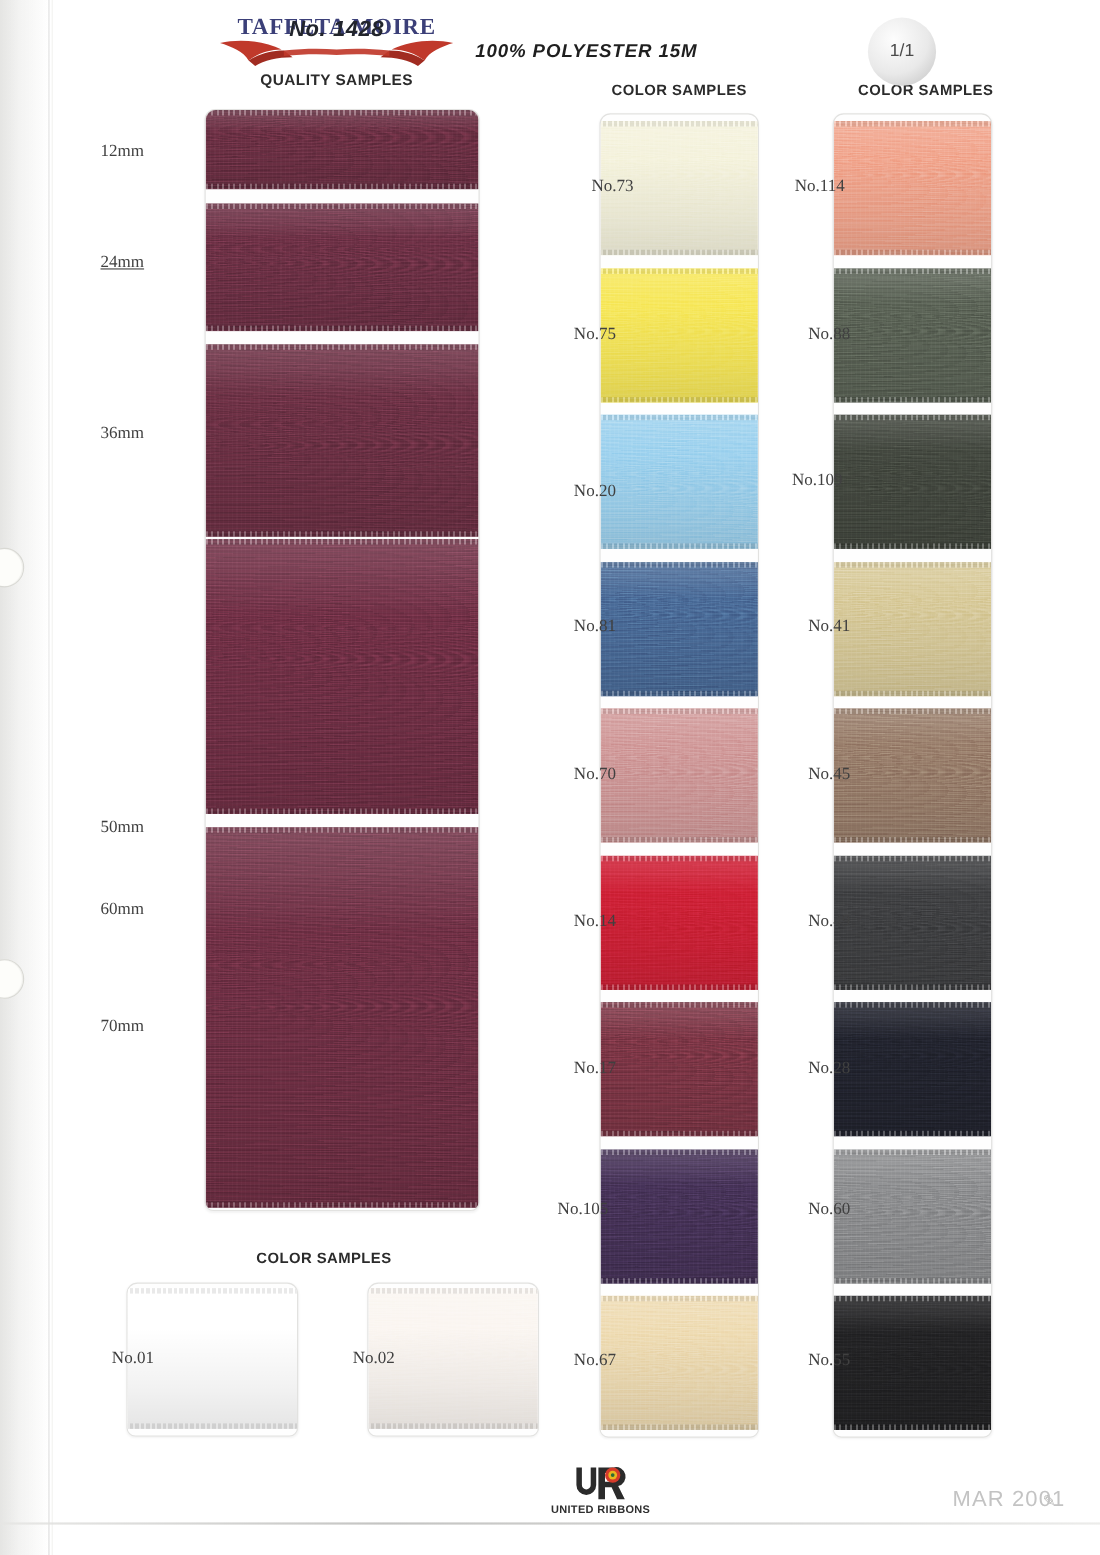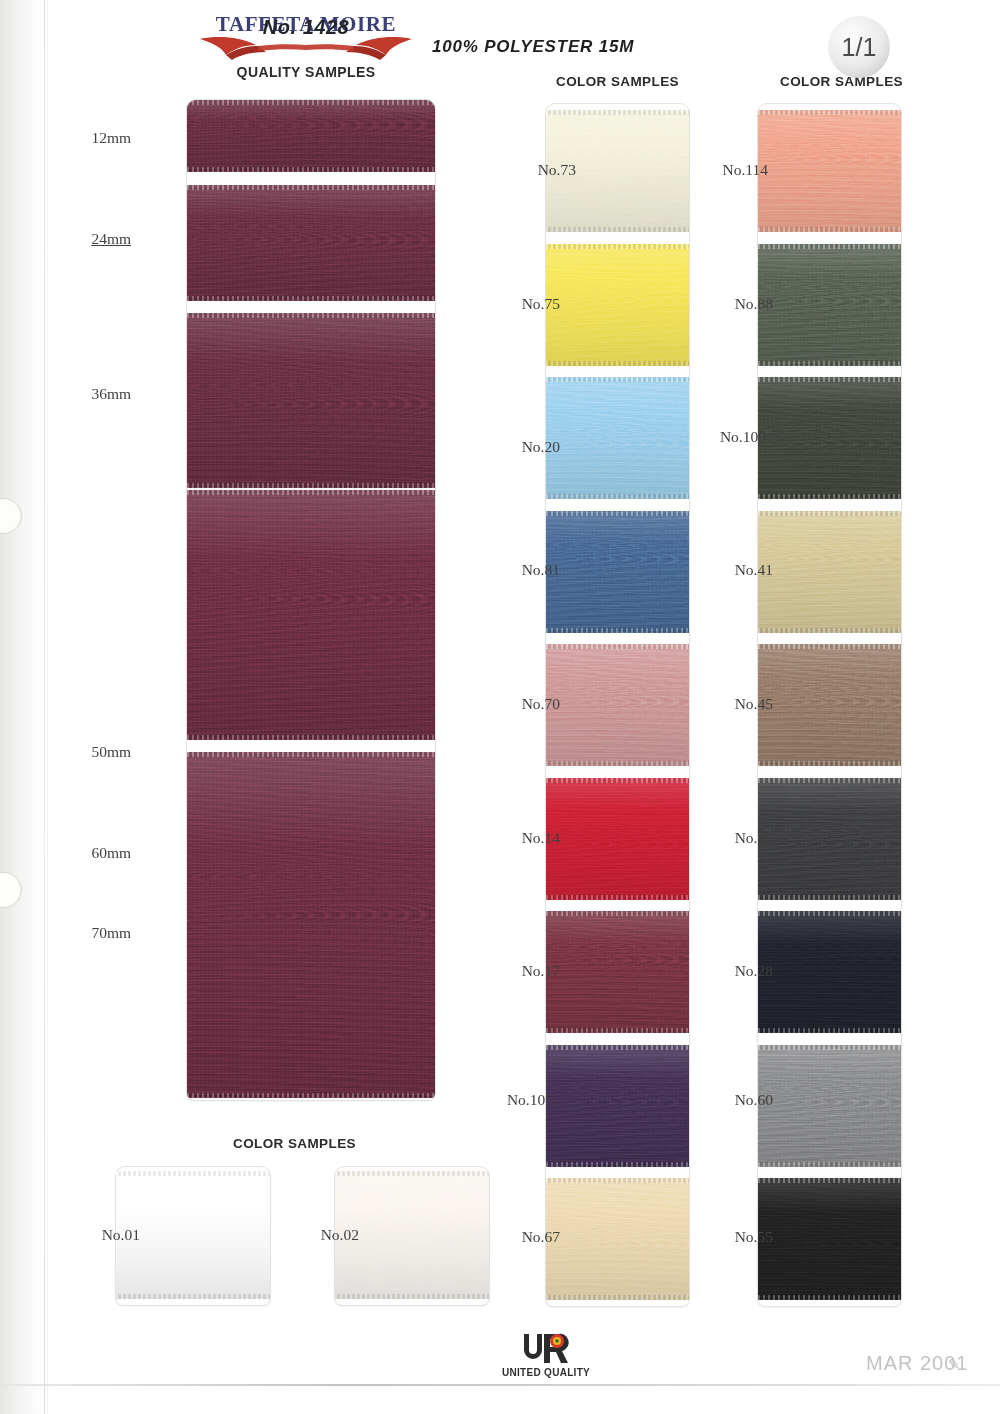--- a/index.html
+++ b/index.html
@@ -77,25 +77,25 @@
   }
   .hdr-colorsamples{
     position:absolute;
     font-family:"Liberation Sans",sans-serif;
     font-weight:bold;font-size:13.5px;letter-spacing:.4px;color:#2b2b2b;
     white-space:nowrap;
   }
   .hdr-cs-mid{left:556px;top:74px;}
   .hdr-cs-right{left:780px;top:74px;}
   .page-badge{
-    position:absolute;left:828px;top:16px;width:62px;height:62px;border-radius:50%;
+    position:absolute;left:789px;top:16px;width:62px;height:62px;border-radius:50%;
     background:radial-gradient(circle at 38% 32%,#fdfdfd,#e9e9e9 55%,#d2d2d2 80%,#c8c8c8);
     display:flex;align-items:center;justify-content:center;
     font-family:"Liberation Sans",sans-serif;
-    font-size:25px;color:#4a4a4a;letter-spacing:0px;
+    font-size:16px;color:#4a4a4a;letter-spacing:0px;
   }
 
   
   .card{
     position:absolute;
     background:#fefefe;
     border:1px solid #e2e2e0;
     border-radius:10px 10px 8px 8px;
     box-shadow:0 1px 2px rgba(0,0,0,.05);
     overflow:hidden;
@@ -241,21 +241,21 @@
       <div class="selvage-t"></div>
       <div class="selvage-b"></div>
       <div class="sheen"></div>
     </div>
   </div>
 
 <div class="lbl w" style="left:45px;top:129px;">12mm</div>
 <div class="lbl w" style="left:45px;top:230px;text-decoration:underline;">24mm</div>
 <div class="lbl w" style="left:45px;top:385px;">36mm</div>
 <div class="lbl w" style="left:45px;top:743px;">50mm</div>
-<div class="lbl w" style="left:45px;top:844px;text-align:right;">60mm</div>
+<div class="lbl w" style="left:45px;top:818px;text-align:right;">60mm</div>
 <div class="lbl w" style="left:45px;top:924px;">70mm</div>
 
 <div class="card" id="mid-card" style="left:545px;top:103px;width:143px;height:1202px;">
     <div class="band" style="top: 6px; height: 122px; background: rgb(245, 243, 221);">
       <div class="grain" style="transform: translateY(-9px) rotate(-0.5deg);"></div>
       <div class="moire"></div>
       <div class="selvage-t"></div>
       <div class="selvage-b"></div>
       <div class="sheen"></div>
     </div>
@@ -428,15 +428,15 @@
 <div class="footer-logo">
   <div class="ur-mark">
     <svg width="120" height="34" viewBox="0 0 120 34">
       <path d="M38 2 L38 18 A9 9 0 0 0 56 18 L56 2 L51 2 L51 18 A4 4 0 0 1 43 18 L43 2 Z" fill="#2b2b2b"></path>
       <path d="M58 2 L58 31 L64 31 L64 20 L70 20 L75 31 L82 31 L76 19 A8 8 0 0 0 72 2 Z M64 7 L71 7 A4 4 0 0 1 71 15 L64 15 Z" fill="#2b2b2b"></path>
       <circle cx="71" cy="9" r="7" fill="#d63b2a"></circle>
       <circle cx="71" cy="9" r="4" fill="#e8b51e"></circle>
       <circle cx="71" cy="9" r="1.7" fill="#2b6b35"></circle>
     </svg>
   </div>
-  <div class="ur-name">UNITED QUALITY</div>
+  <div class="ur-name">UNITED RIBBONS</div>
 </div>
 <div class="date-stamp">MAR 2001</div>
 
 </body></html>

